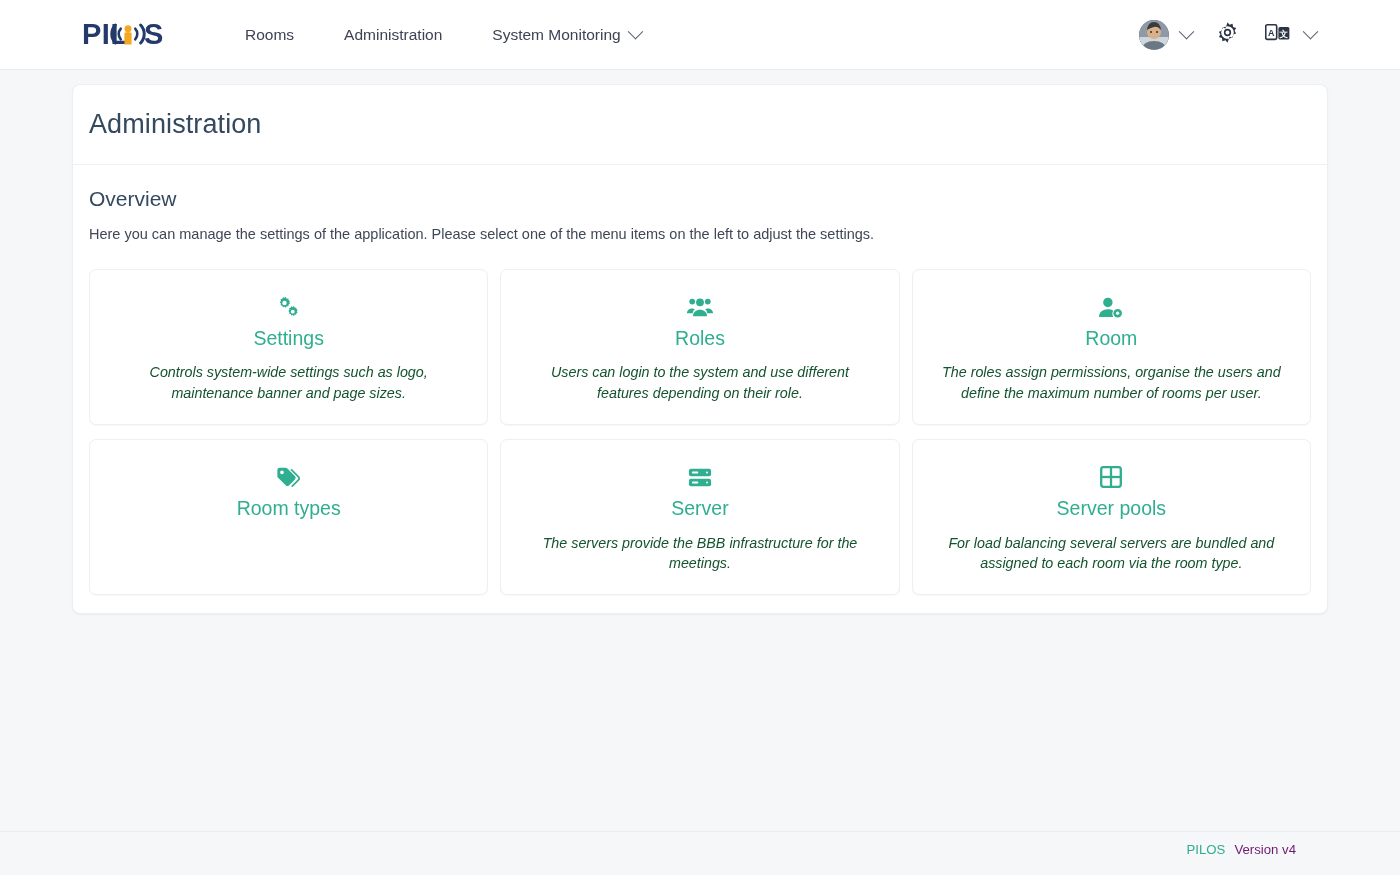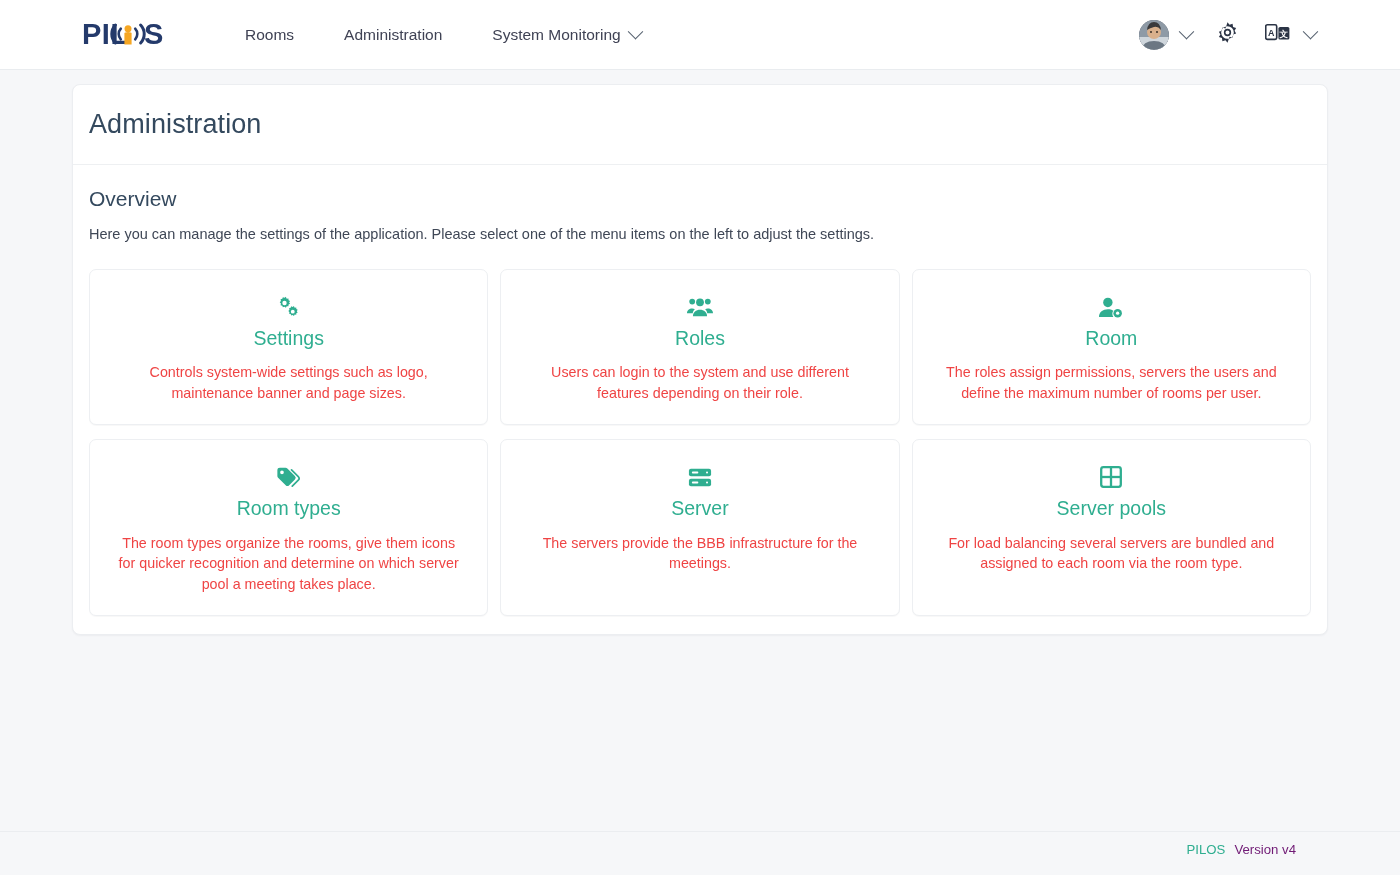--- a/index.html
+++ b/index.html
@@ -169,23 +169,24 @@
   }
   .card-title {
     font-size: 19.5px;
     font-weight: 400;
     color: #2fae90;
     margin-bottom: 12px;
     line-height: 1.2;
   }
   .card-desc {
     font-size: 14.3px;
-    color: #ef4444;
+    color: #14532d;
     line-height: 1.46;
     max-width: 350px;
+    font-style: italic;
   }
 
   
   .footer {
     height: 44px;
     display: flex;
     align-items: center;
     justify-content: flex-end;
     padding: 0 104px 8px 0;
     gap: 9px;
@@ -323,32 +324,31 @@
           <div class="card">
             <div class="card-icon">
               <svg width="24" height="21" viewBox="0 0 26 22" fill="#2fae90">
                 <circle cx="9.6" cy="5.5" r="5.1"></circle>
                 <path d="M0 21.2c0-5.1 4.3-8.2 9.6-8.2 2.2 0 4.2.55 5.8 1.5-.6.95-.95 2.1-.95 3.3 0 1.3.4 2.5 1.1 3.4H0z"></path>
                 <circle cx="20.2" cy="17.1" r="4.6"></circle>
                 <circle cx="20.2" cy="17.1" r="1.8" fill="#ffffff"></circle>
               </svg>
             </div>
             <div class="card-title">Room</div>
-            <div class="card-desc">The roles assign permissions, servers the users and define the maximum number of rooms per user.</div>
+            <div class="card-desc">The roles assign permissions, organise the users and define the maximum number of rooms per user.</div>
           </div>
 
           <div class="card">
             <div class="card-icon">
               <svg width="24" height="21" viewBox="0 0 26 22" fill="#2fae90">
                 <path d="M19.4 9.4l-8.2-8.2A2.7 2.7 0 0 0 9.3.4H3.1A2.7 2.7 0 0 0 .4 3.1v6.2c0 .72.29 1.4.8 1.9l8.2 8.2a2.7 2.7 0 0 0 3.8 0l6.2-6.2a2.7 2.7 0 0 0 0-3.8zM5.4 7.4a2 2 0 1 1 0-4 2 2 0 0 1 0 4z"></path>
                 <path d="M22.4 13.2l-6.5 6.5a.9.9 0 0 0 0 1.3.9.9 0 0 0 1.3 0l6.5-6.5a3.6 3.6 0 0 0 0-5.1l-7.3-7.3a.9.9 0 0 0-1.3 1.3l7.3 7.3a1.8 1.8 0 0 1 0 2.5z"></path>
               </svg>
             </div>
             <div class="card-title">Room types</div>
-            <div class="card-desc">The room types organize the rooms, give them icons for quicker recognition and determine on which server pool a meeting takes place.</div>
           </div>
 
           <div class="card">
             <div class="card-icon">
               <svg width="24" height="21" viewBox="0 0 26 22" fill="#2fae90">
                 <rect x="1" y="1.6" width="24" height="8" rx="2.2"></rect>
                 <rect x="1" y="12.4" width="24" height="8" rx="2.2"></rect>
                 <rect x="4.2" y="4.6" width="7" height="2" rx="1" fill="#ffffff"></rect>
                 <rect x="4.2" y="15.4" width="7" height="2" rx="1" fill="#ffffff"></rect>
                 <circle cx="20.6" cy="5.6" r="1.1" fill="#ffffff"></circle>

